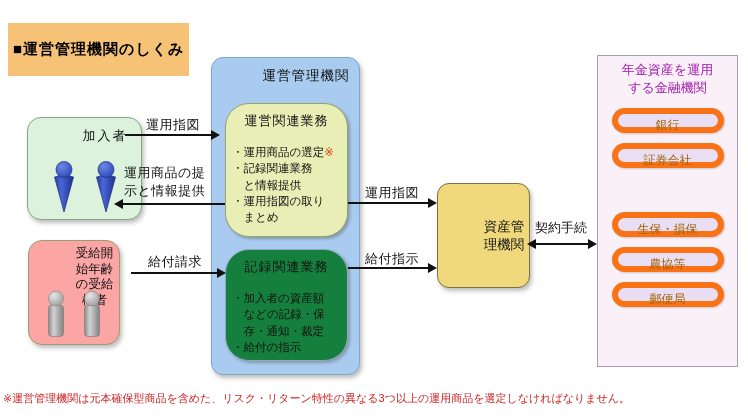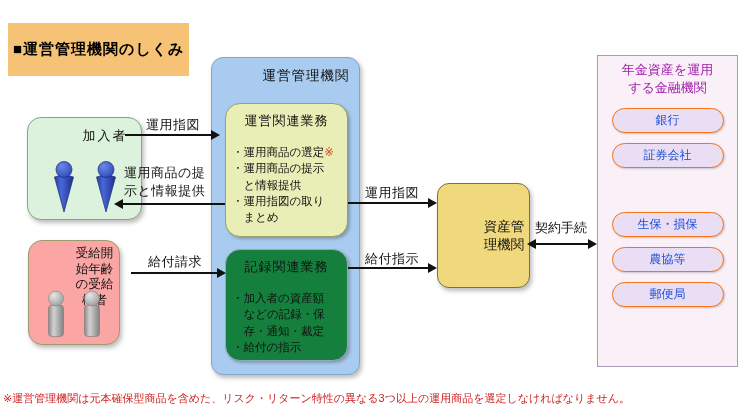--- a/index.html
+++ b/index.html
@@ -18,40 +18,40 @@
   .participants { left:27px; top:117px; width:115px; height:103px; background:#dcf2dc; border:1px solid #86a486; }
   .participants .box-label { padding-top:9px; letter-spacing:2px; }
   .beneficiaries { left:28px; top:240px; width:92px; height:105px; background:#fca5a5; border:1px solid #9c9c6e; }
   .beneficiaries .box-label { padding-top:5px; font-size:12.5px; line-height:1.25; }
   .persons { position:absolute; bottom:5px; left:0; right:0; display:flex; justify-content:center; gap:16px; }
   .persons svg { display:block; }
 
   
   .admin { left:211px; top:57px; width:149px; height:318px; background:#a8cbef; border:1px solid #7fa6cf; border-radius:12px; }
   .admin .box-label { padding-top:9px; font-size:13.5px; letter-spacing:1px; }
-  .subbox { position:absolute; left:13px; width:123px; border-radius:15px; box-shadow:2px 2px 3px rgba(80,80,80,0.4); }
+  .subbox { position:absolute; left:13px; width:123px; border-radius:24px; box-shadow:2px 2px 3px rgba(80,80,80,0.4); }
   .subbox .sub-title { text-align:center; padding-top:8px; font-size:13px; color:#111; letter-spacing:1px; }
   .op-box { top:45px; height:134px; background:#e8eeb6; border:1px solid #99a26c; }
   .rec-box { top:191px; height:112px; background:#15803d; border:1px solid #90a8c0; }
   .bullets { margin-top:14px; padding:0 5px 0 6px; font-size:11.5px; line-height:1.42; color:#111; }
   .bullet-line { white-space:pre; }
   .red-mark { color:#dd4a22; }
 
   
   .asset { left:437px; top:183px; width:93px; height:105px; background:#f0d97c; border:1px solid #7e6f45;
     border-radius:12px; display:flex; align-items:center; justify-content:center; }
   .asset .box-label { font-size:13.5px; }
 
   
   .fin { position:absolute; left:597px; top:55px; width:141px; height:312px; background:#faf0f8; border:1px solid #ab99bb; }
   .fin-title { text-align:center; padding-top:5px; font-size:13px; line-height:1.35; color:#a21caf; }
   .pill-group { margin-top:12px; }
   .pill-group.second { margin-top:44px; }
-  .pill { width:112px; height:25px; margin:2px auto 10px auto; background:#e9def3; border:1px solid #f97316;
-    border-radius:13px; font-size:12px; color:#1d4ed8; text-align:center; line-height:23px;
+  .pill { width:112px; height:25px; margin:2px auto 10px auto; background:#e9def3; border:6px solid #f97316;
+    border-radius:13px; font-size:12px; color:#a16207; text-align:center; line-height:23px;
     box-shadow:1px 1px 2px rgba(0,0,0,0.18); }
 
   
   .aline { position:absolute; height:2px; background:#111; }
   .ah-r { position:absolute; width:0; height:0; border-top:5px solid transparent; border-bottom:5px solid transparent; border-left:9px solid #111; }
   .ah-l { position:absolute; width:0; height:0; border-top:5px solid transparent; border-bottom:5px solid transparent; border-right:9px solid #111; }
   .alabel { position:absolute; font-size:13px; color:#111; text-align:center; letter-spacing:0.5px; }
   .alabel.two-line { text-align:left; line-height:1.35; }
 
   
@@ -120,21 +120,21 @@
 
   <div class="rbox admin">
     <div class="box-label">運営管理機関</div>
 
     <div class="subbox op-box">
       <div class="sub-title">運営関連業務</div>
       <div class="bullets">
 
           <div class="bullet-line"><span>・運用商品の選定</span><span class="red-mark">※</span></div>
 
-          <div class="bullet-line"><span>・運用商品の提示</span><span class="red-mark"></span></div>
+          <div class="bullet-line"><span>・記録関連業務</span><span class="red-mark"></span></div>
 
           <div class="bullet-line"><span>　と情報提供</span><span class="red-mark"></span></div>
 
           <div class="bullet-line"><span>・運用指図の取り</span><span class="red-mark"></span></div>
 
           <div class="bullet-line"><span>　まとめ</span><span class="red-mark"></span></div>
         </div>
     </div>
 
     <div class="subbox rec-box">

